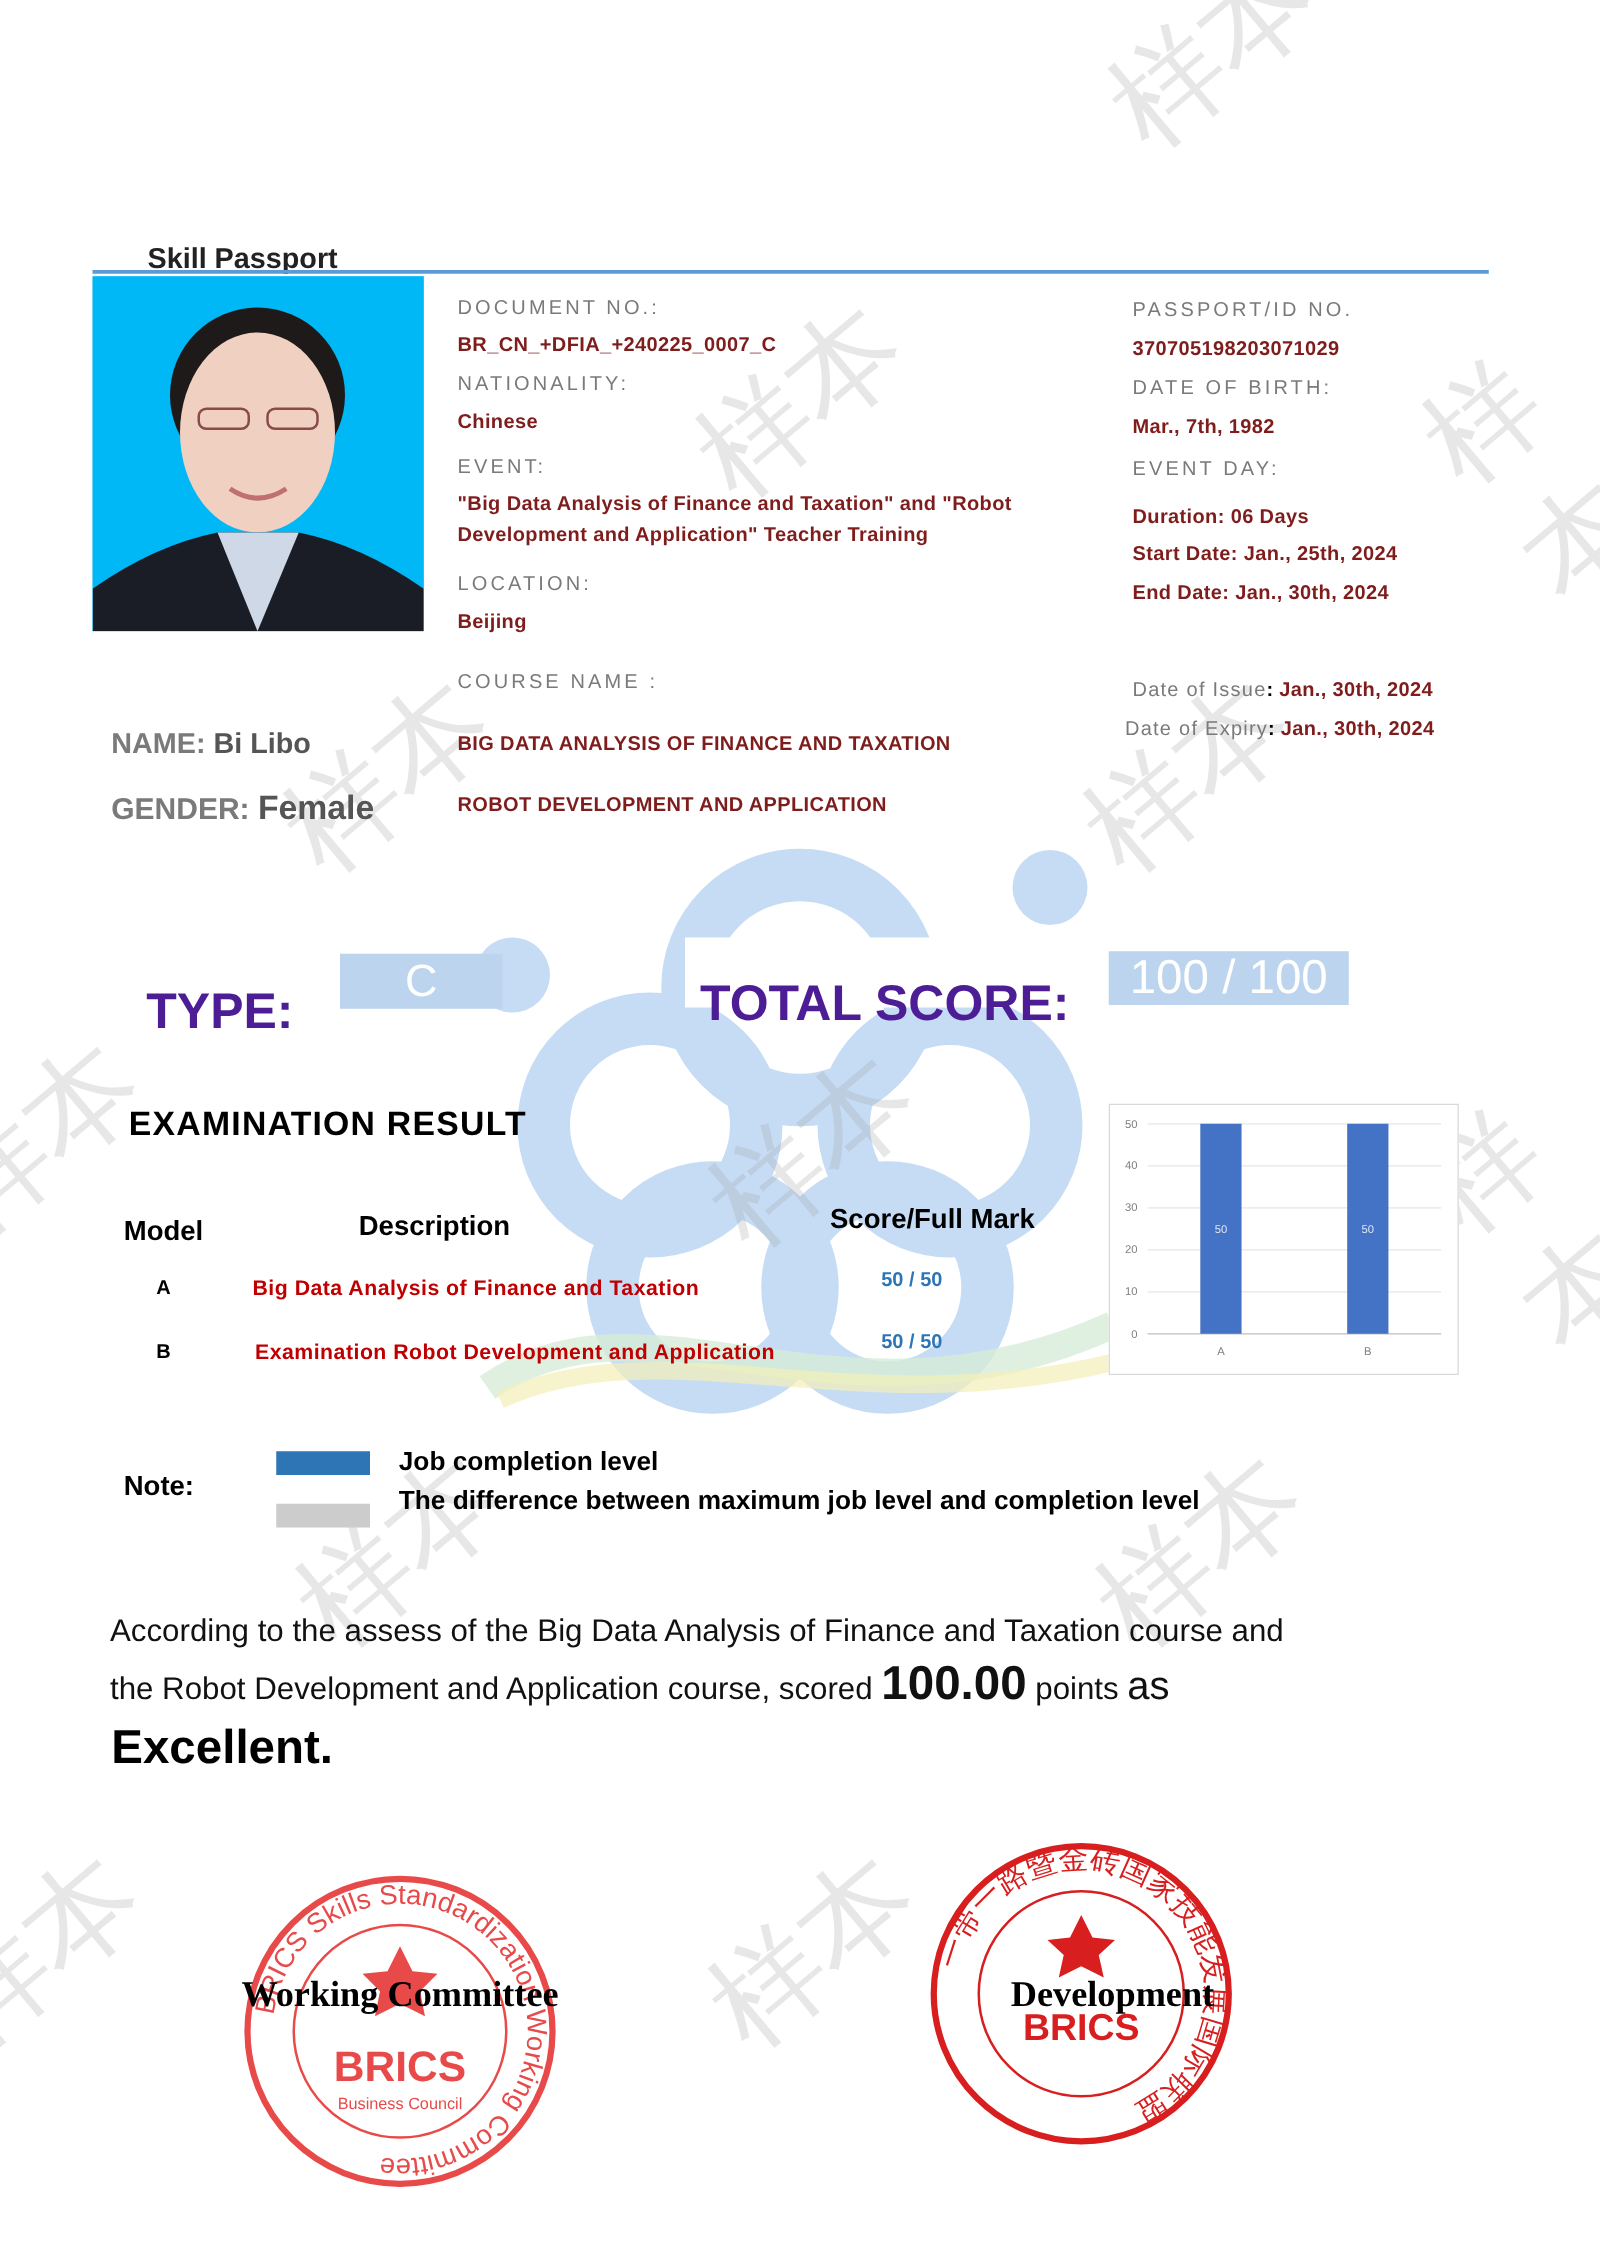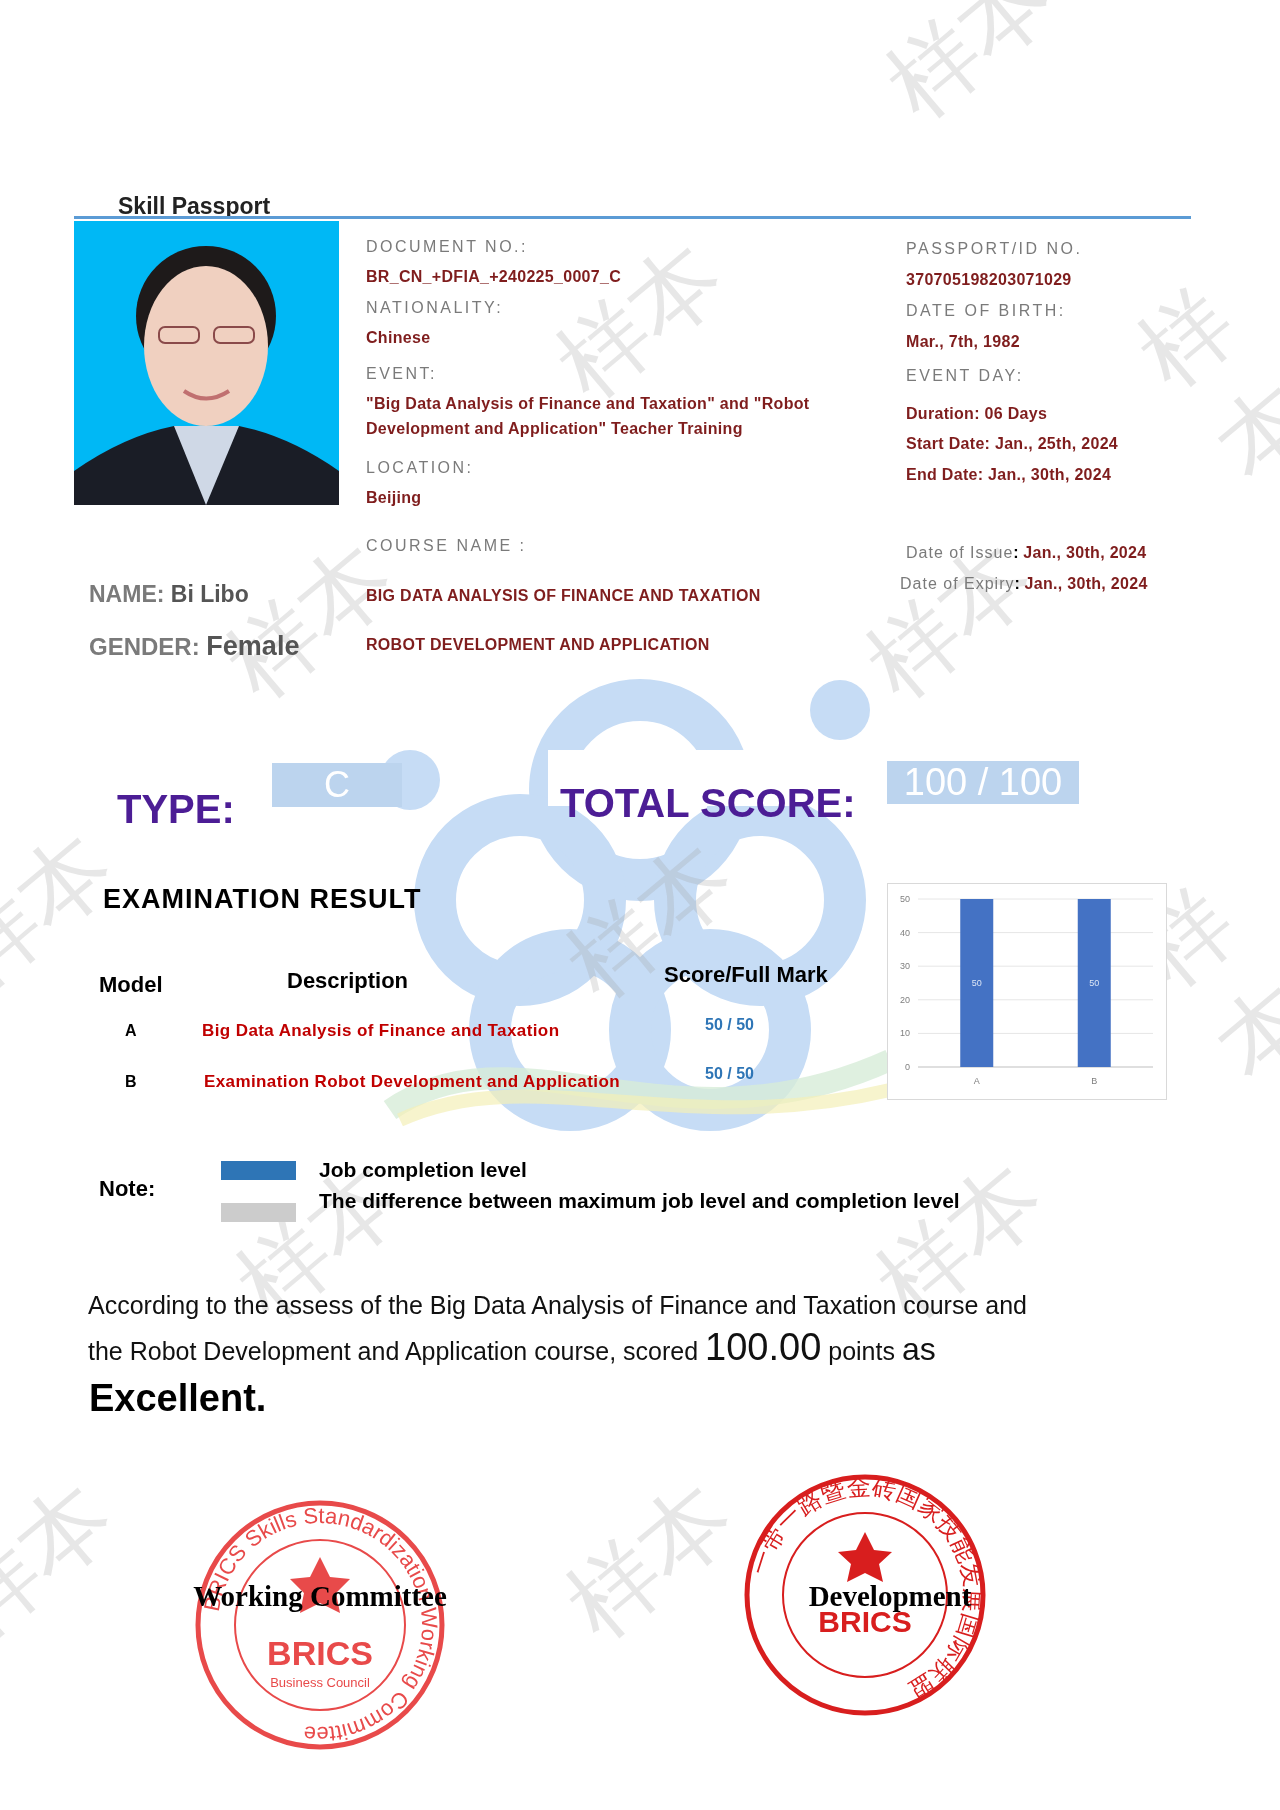--- a/index.html
+++ b/index.html
@@ -17,21 +17,21 @@
   .type-box { background: #bcd4ee; color: #ffffff; font-size: 36px; text-align: center; }
   .score-box { background: #bcd4ee; color: #ffffff; font-size: 38px; text-align: center; }
   .exam-title { font-size: 27px; font-weight: bold; letter-spacing: 1px; }
   .th { font-size: 22px; font-weight: bold; }
   .desc { font-size: 17px; font-weight: bold; color: #c00000; letter-spacing: 0.4px; }
   .model { font-size: 16px; font-weight: bold; }
   .sc { font-size: 16px; font-weight: bold; color: #2e75b6; }
   .chart { left: 887px; top: 883px; width: 278px; height: 215px; border: 1px solid #d9d9d9; background: #ffffff; }
   .note { font-size: 22px; font-weight: bold; }
   .para { font-size: 25px; color: #111; }
-  .big { font-size: 38px; font-weight: normal; }
+  .big { font-size: 38px; font-weight: bold; }
   .stamp-text { font-family: "Liberation Serif", serif; font-size: 29px; font-weight: bold; color: #000; text-align: center; line-height: 36px; }
 </style>
 </head>
 <body>
 
 <svg class="watermark-logo" viewBox="0 0 540 520">
   <g fill="none" stroke="#c6dcf5" stroke-width="42">
     <circle cx="270" cy="150" r="90"></circle>
     <circle cx="150" cy="260" r="85"></circle>
     <circle cx="390" cy="260" r="85"></circle>

